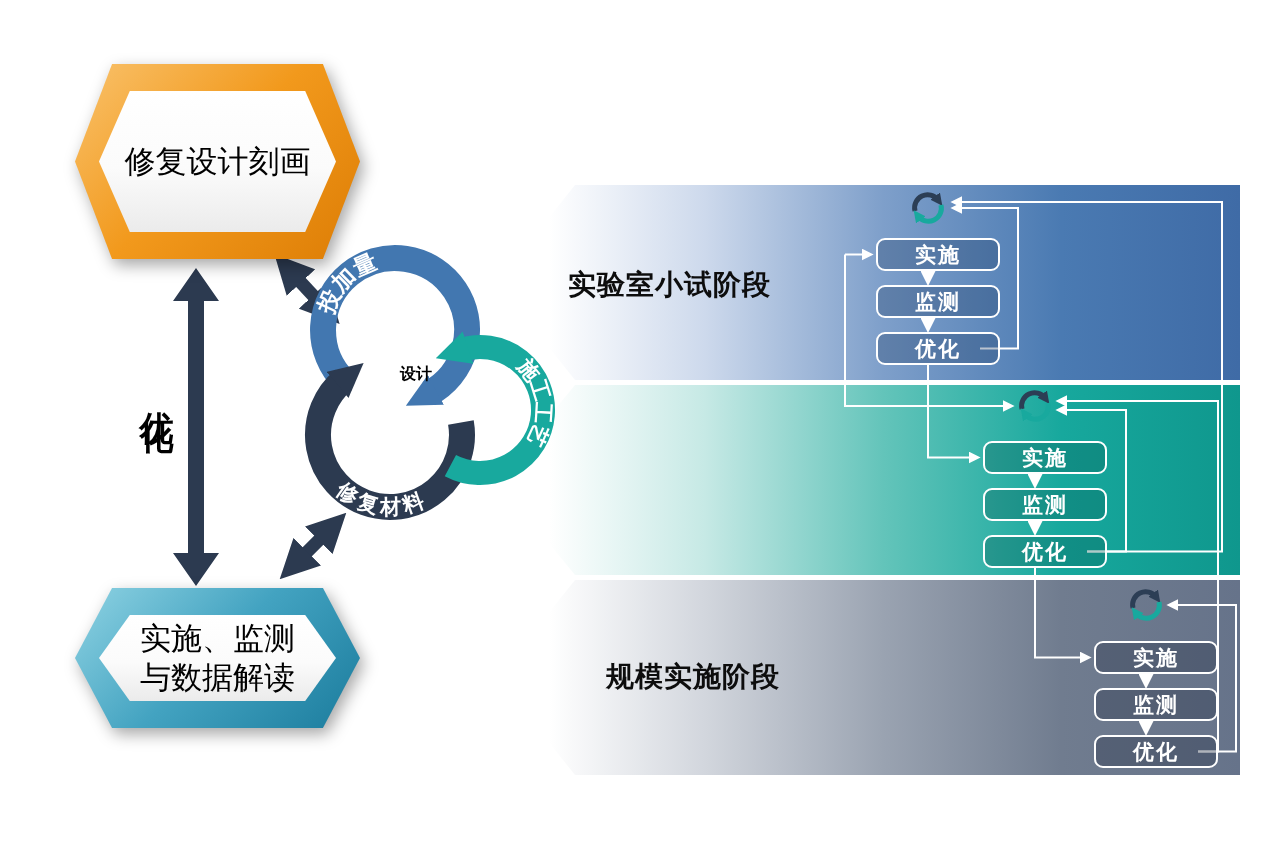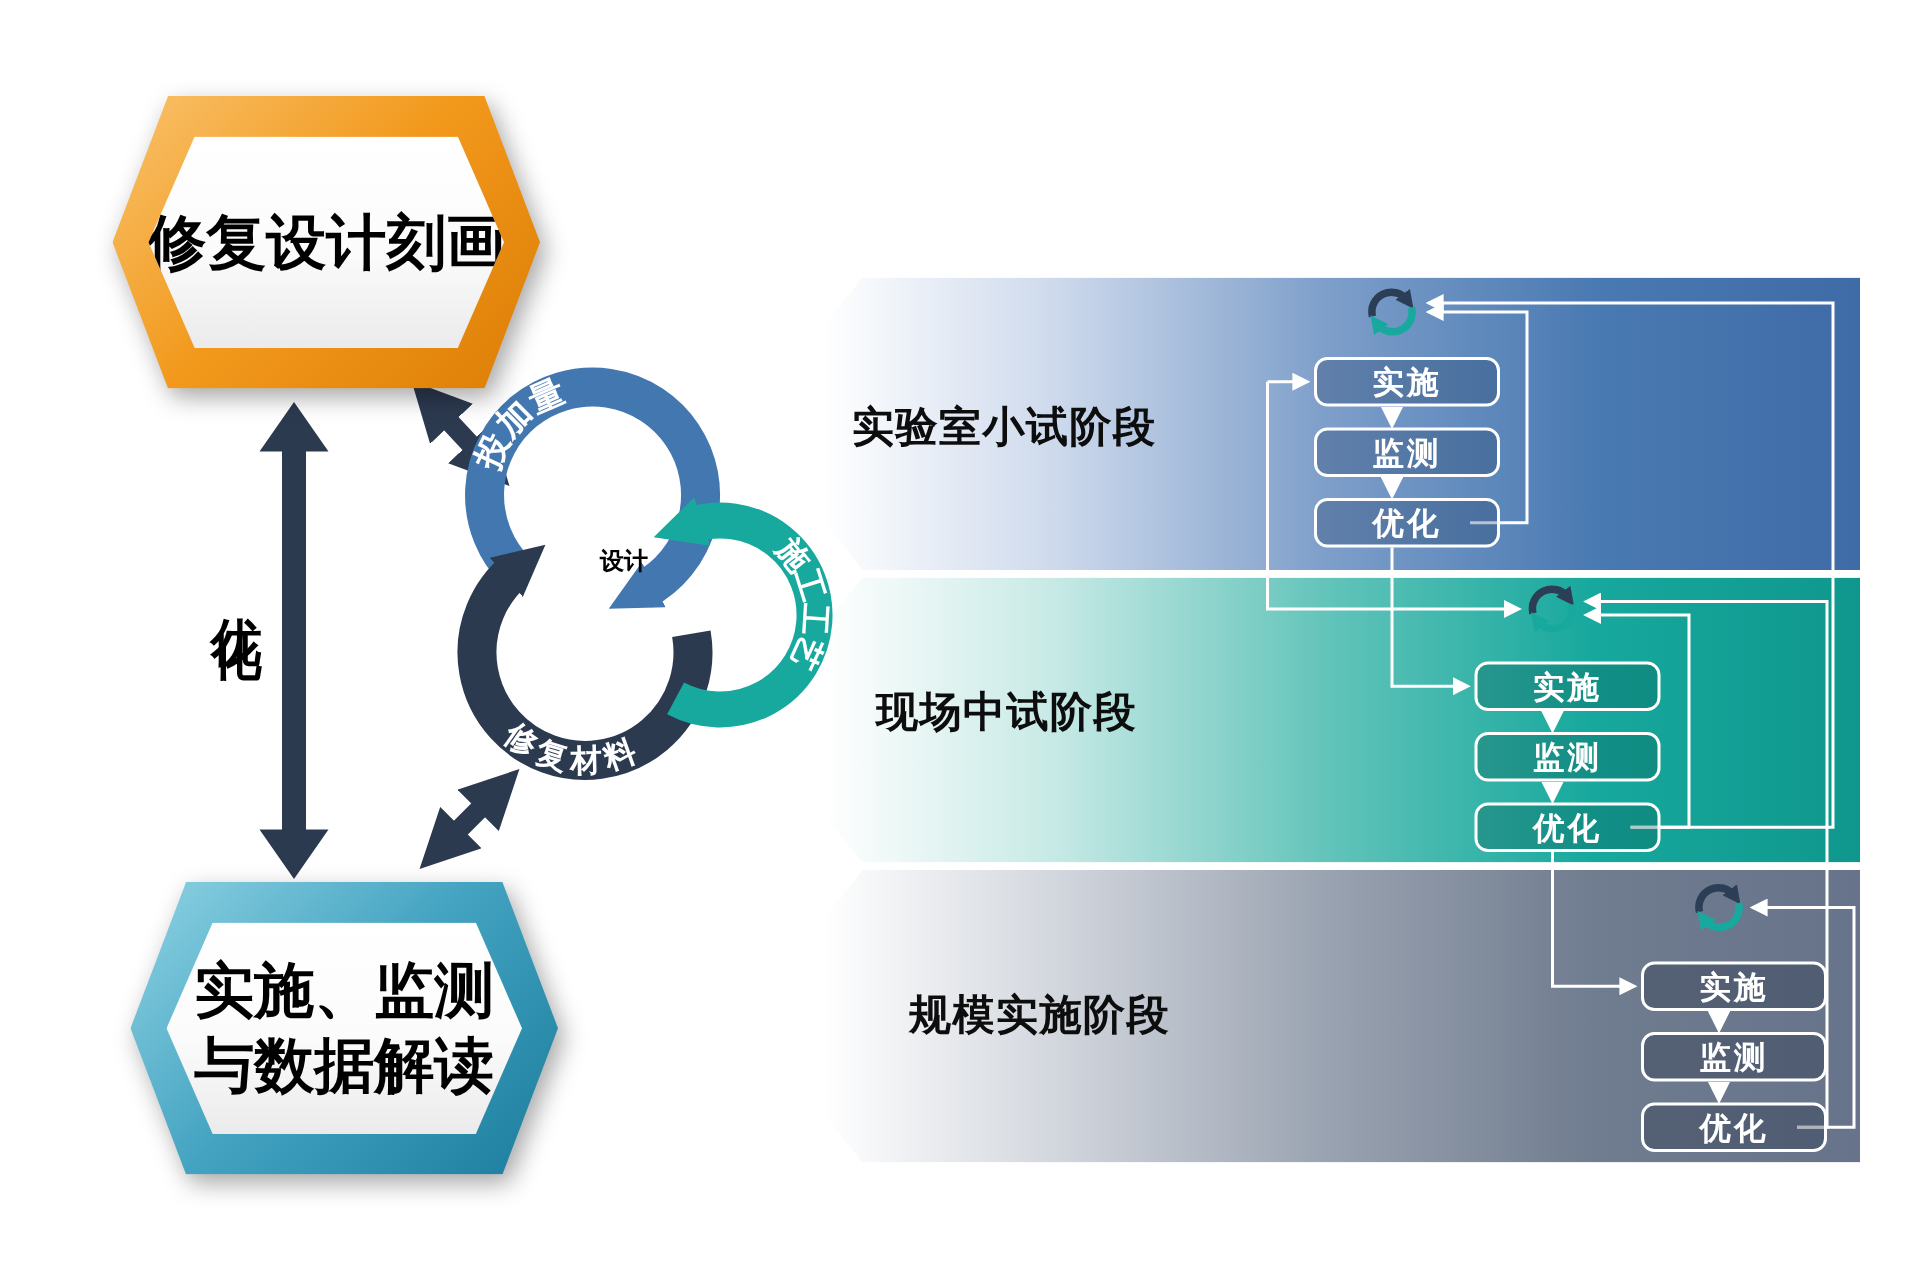--- a/index.html
+++ b/index.html
@@ -40,21 +40,21 @@
     clip-path:polygon(0% 50%,13% 0%,87% 0%,100% 50%,87% 100%,13% 100%);
   }
   .hex-orange{background:linear-gradient(135deg,#f9c26c 0%,#f2991c 48%,#dd7d05 100%);}
   .hex-blue{background:linear-gradient(135deg,#8fd3e3 0%,#43a3c1 48%,#1b7c9d 100%);}
   .hex-inner{
     position:absolute;left:24px;top:27px;right:24px;bottom:27px;
     clip-path:polygon(0% 50%,13% 0%,87% 0%,100% 50%,87% 100%,13% 100%);
     background:linear-gradient(180deg,#ffffff 0%,#fbfbfb 55%,#ebebeb 100%);
     display:flex;flex-direction:column;align-items:center;justify-content:center;
   }
-  .hex-label{font-size:40px;font-weight:bold;color:#000;line-height:1.25;
+  .hex-label{font-size:31px;font-weight:normal;color:#000;line-height:1.25;
     text-align:right;white-space:nowrap;}
   
   .v-label{
     position:absolute;z-index:4;writing-mode:vertical-rl;text-orientation:upright;
     font-size:34px;font-weight:bold;color:#000;letter-spacing:8px;
   }
   
   .center-label{
     position:absolute;z-index:3;font-size:16px;font-weight:bold;color:#000;
     white-space:nowrap;
@@ -147,21 +147,20 @@
       <path d="M 1146 675 V 683" marker-end="url(#m-white-big)"></path>
       <path d="M 1146 722 V 730" marker-end="url(#m-white-big)"></path>
     </g>
 
     <use href="#cyc" transform="translate(928,208)"></use>
     <use href="#cyc" transform="translate(1035,406)"></use>
     <use href="#cyc" transform="translate(1146,605)"></use>
   </svg>
 
   <div class="band-title" style="left:568px;top:266px">实验室小试阶段</div>
-  <div class="band-title" style="left:584px;top:456px">现场中试阶段</div>
   <div class="band-title" style="left:606px;top:658px">规模实施阶段</div>
 
   <div class="box s1" style="left:876px;top:238px">实施</div>
   <div class="box s1" style="left:876px;top:285px">监测</div>
   <div class="box s1" style="left:876px;top:332px">优化</div>
 
   <div class="box s2" style="left:983px;top:441px">实施</div>
   <div class="box s2" style="left:983px;top:488px">监测</div>
   <div class="box s2" style="left:983px;top:535px">优化</div>
 
@@ -169,21 +168,21 @@
   <div class="box s3" style="left:1094px;top:688px">监测</div>
   <div class="box s3" style="left:1094px;top:735px">优化</div>
 
   <div class="hex-wrap" style="left:75px;top:64px;width:285px;height:195px">
     <div class="hex-outer hex-orange"></div>
     <div class="hex-inner">
       <div class="hex-label">修复设计刻画</div>
     </div>
   </div>
 
-  <div class="hex-wrap" style="left:87px;top:588px;width:285px;height:195px">
+  <div class="hex-wrap" style="left:75px;top:588px;width:285px;height:140px">
     <div class="hex-outer hex-blue"></div>
     <div class="hex-inner">
       <div class="hex-label">实施、监测</div>
       <div class="hex-label">与数据解读</div>
     </div>
   </div>
 
   <div class="v-label" style="left:134px;top:385px">优化</div>
 
   <div class="center-label" style="left:400px;top:364px">设计</div>

